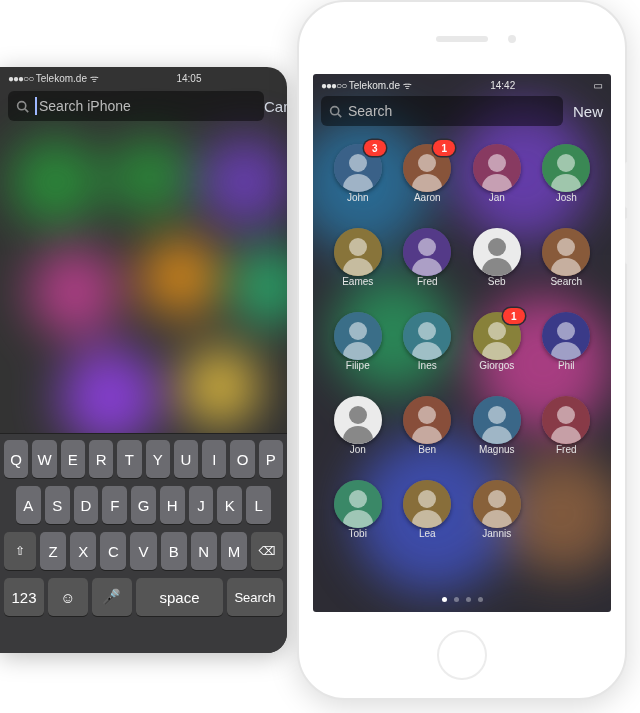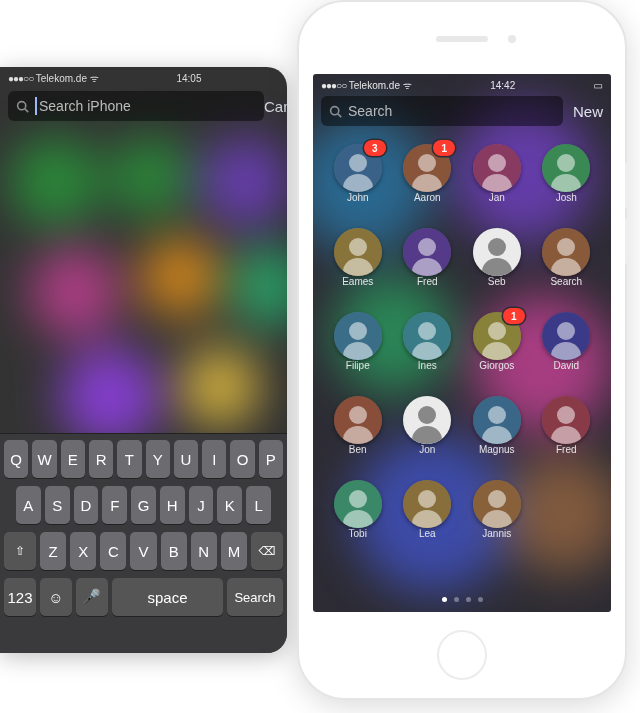--- a/index.html
+++ b/index.html
@@ -15,21 +15,21 @@
   .searchbar-row{position:absolute;top:22px;left:8px;right:0;height:34px;display:flex;align-items:center;z-index:3}
   .searchbar{flex:none;width:240px;height:30px;background:rgba(0,0,0,.45);border-radius:6px;display:flex;align-items:center;padding:0 8px;color:#bbb;font-size:14px;position:relative}
   .searchbar .mag{flex:none;margin-right:6px;opacity:.7}
   .cursor{width:2px;height:18px;background:#9db7ff}
   .cancel{color:#cfd4de;font-size:15px}
   .keyboard{position:absolute;left:0;right:0;bottom:0;height:220px;background:#3a3a3c;border-top:1px solid #222;z-index:4;padding:6px 4px;box-sizing:border-box}
   .krow{display:flex;justify-content:center;gap:4px;margin-bottom:8px}
   .key{background:#6b6b70;color:#fff;border-radius:5px;height:38px;min-width:23px;flex:1;display:flex;align-items:center;justify-content:center;font-size:15px;box-shadow:0 1px 0 #222;font-weight:400}
   .krow.r2{padding:0 12px}
   .key.mod{background:#555;flex:none;width:32px;font-size:12px}
-  .key.wide{flex:none;width:32px}
+  .key.wide{flex:none;width:40px}
   .key.space{flex:1}
   .key.dark{background:#555}
 
   
   .phone-right{position:absolute;left:297px;top:0;width:330px;height:700px}
   .device{position:absolute;inset:0;border:2px solid #e5e5e5;border-radius:48px;background:#fff;box-shadow:0 6px 30px rgba(0,0,0,.15)}
   .speaker{position:absolute;top:34px;left:50%;transform:translateX(-50%);width:52px;height:6px;border-radius:3px;background:#e8e8e8}
   .camera{position:absolute;top:33px;left:50%;margin-left:46px;width:8px;height:8px;border-radius:50%;background:#e8e8e8}
   .home{position:absolute;bottom:18px;left:50%;transform:translateX(-50%);width:46px;height:46px;border-radius:50%;border:2px solid #ececec}
   .side-btn{position:absolute;background:#eee;border-radius:3px}
@@ -365,55 +365,55 @@
                       <circle cx="24" cy="24" r="24"></circle>
                     </clipPath>
                   </defs>
                   <g clip-path="url(#c2400)">
                     <rect width="48" height="48" fill="hsl(240,40%,38%)"></rect>
                     <circle cx="24" cy="19" r="9" fill="hsl(240,25%,70%)"></circle>
                     <ellipse cx="24" cy="44" rx="15" ry="14" fill="hsl(240,25%,70%)"></ellipse>
                   </g>
                 </svg>
               </div>
-              <div class="cname">David</div>
+              <div class="cname">Phil</div>
+            </div>
+            <div class="contact">
+              <div class="avatar">
+                <svg viewBox="0 0 48 48">
+                  <defs>
+                    <clipPath id="c01">
+                      <circle cx="24" cy="24" r="24"></circle>
+                    </clipPath>
+                  </defs>
+                  <g clip-path="url(#c01)">
+                    <rect width="48" height="48" fill="hsl(0,0%,92%)"></rect>
+                    <circle cx="24" cy="19" r="9" fill="#888"></circle>
+                    <ellipse cx="24" cy="44" rx="15" ry="14" fill="#888"></ellipse>
+                  </g>
+                </svg>
+              </div>
+              <div class="cname">Jon</div>
             </div>
             <div class="contact">
               <div class="avatar">
                 <svg viewBox="0 0 48 48">
                   <defs>
                     <clipPath id="c150">
                       <circle cx="24" cy="24" r="24"></circle>
                     </clipPath>
                   </defs>
                   <g clip-path="url(#c150)">
                     <rect width="48" height="48" fill="hsl(15,40%,38%)"></rect>
                     <circle cx="24" cy="19" r="9" fill="hsl(15,25%,70%)"></circle>
                     <ellipse cx="24" cy="44" rx="15" ry="14" fill="hsl(15,25%,70%)"></ellipse>
                   </g>
                 </svg>
               </div>
               <div class="cname">Ben</div>
-            </div>
-            <div class="contact">
-              <div class="avatar">
-                <svg viewBox="0 0 48 48">
-                  <defs>
-                    <clipPath id="c01">
-                      <circle cx="24" cy="24" r="24"></circle>
-                    </clipPath>
-                  </defs>
-                  <g clip-path="url(#c01)">
-                    <rect width="48" height="48" fill="hsl(0,0%,92%)"></rect>
-                    <circle cx="24" cy="19" r="9" fill="#888"></circle>
-                    <ellipse cx="24" cy="44" rx="15" ry="14" fill="#888"></ellipse>
-                  </g>
-                </svg>
-              </div>
-              <div class="cname">Jon</div>
             </div>
             <div class="contact">
               <div class="avatar">
                 <svg viewBox="0 0 48 48">
                   <defs>
                     <clipPath id="c2050">
                       <circle cx="24" cy="24" r="24"></circle>
                     </clipPath>
                   </defs>
                   <g clip-path="url(#c2050)">

